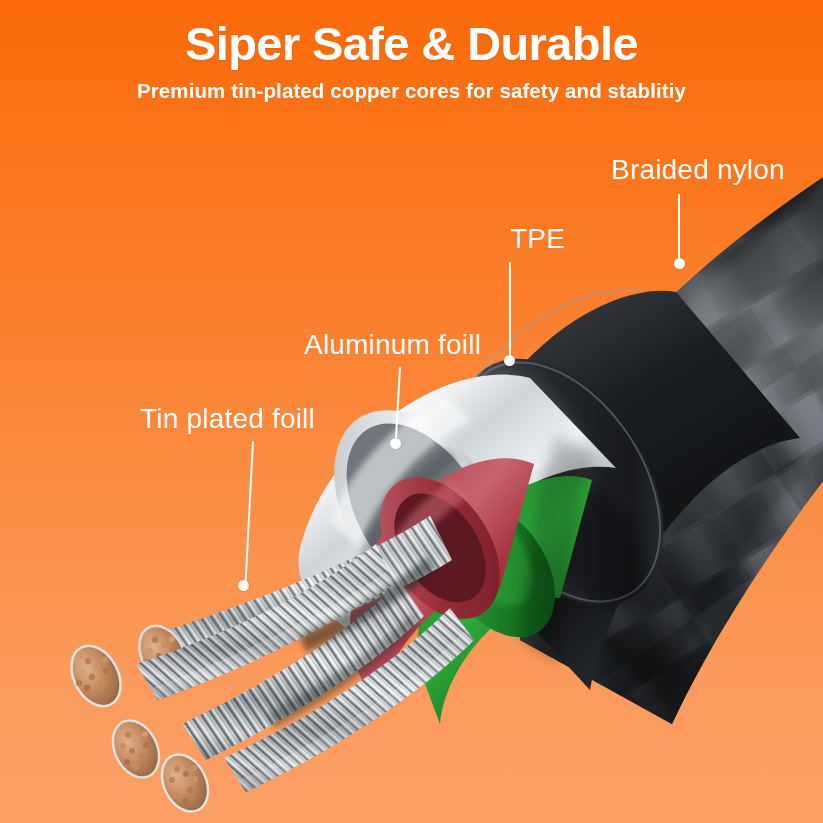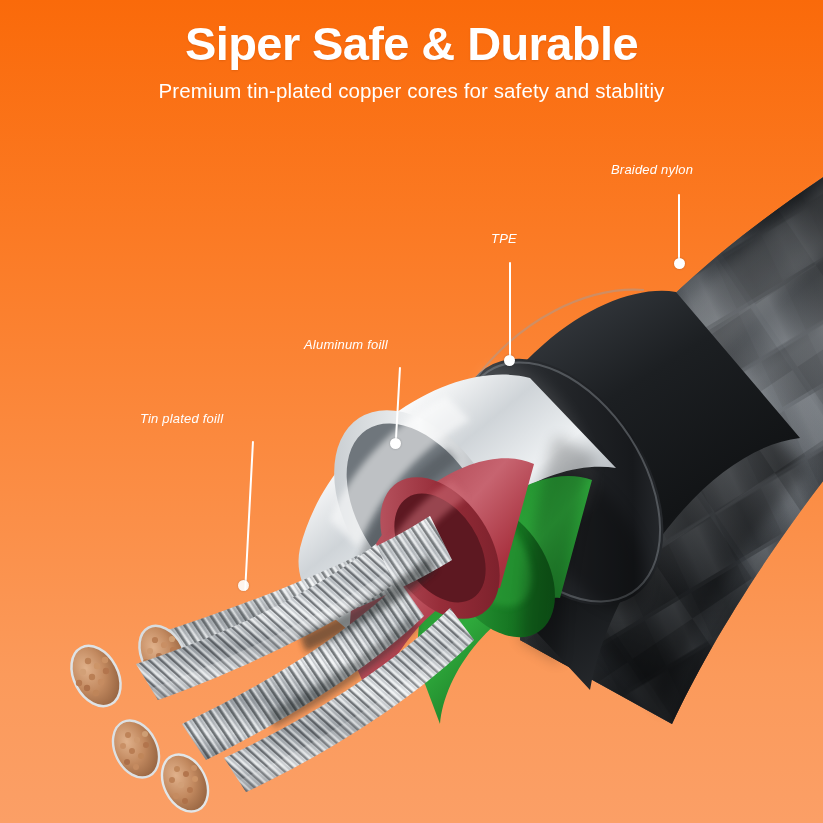--- a/index.html
+++ b/index.html
@@ -11,30 +11,30 @@
   }
 
   
   #header{position:absolute;left:0;top:0;width:823px;text-align:center;z-index:40;}
   #title{
     margin:0;padding-top:16px;color:#ffffff;font-size:47px;line-height:56px;
     font-weight:800;letter-spacing:-0.6px;
     text-shadow:0 1px 2px rgba(140,50,0,.18);
   }
   #sub1,#sub2{
-    margin:0;color:#ffffff;font-size:20.5px;line-height:25px;font-weight:400;
+    margin:0;color:#ffffff;font-size:20.5px;line-height:25px;font-weight:700;
     letter-spacing:.1px;
   }
   #sub1{padding-top:6px;}
 
   
   .callout{position:absolute;z-index:45;}
   .callout .ctext{
-    position:absolute;white-space:nowrap;color:#fff;font-size:13px;
-    font-weight:400;letter-spacing:.2px;line-height:24px;font-style:italic;
+    position:absolute;white-space:nowrap;color:#fff;font-size:28px;
+    font-weight:400;letter-spacing:.2px;line-height:24px;
   }
   .leader{position:absolute;background:#ffffff;width:2px;border-radius:1px;}
   .leaderdot{
     position:absolute;width:11px;height:11px;border-radius:50%;
     background:#ffffff;box-shadow:0 0 2px rgba(0,0,0,.25);
   }
   .leader-diag{position:absolute;}
   .leader-diag span{
     display:block;width:2px;background:#fff;border-radius:1px;
     transform-origin:top center;
@@ -441,21 +441,21 @@
     <p id="sub1">Premium tin-plated copper cores for safety and stablitiy</p>
   </div>
 
   <div class="callout">
     <div class="ctext" style="left:611px;top:158px;">Braided nylon</div>
     <div class="leader" style="left:678px;top:194px;height:66px;"></div>
     <div class="leaderdot" style="left:673.5px;top:258px;"></div>
   </div>
 
   <div class="callout">
-    <div class="ctext" style="left:491px;top:227px;">TPE</div>
+    <div class="ctext" style="left:510px;top:227px;">TPE</div>
     <div class="leader" style="left:509px;top:262px;height:98px;"></div>
     <div class="leaderdot" style="left:504px;top:355px;"></div>
   </div>
 
   <div class="callout">
     <div class="ctext" style="left:304px;top:333px;text-align:center;">Aluminum foill</div>
     <div class="leader-diag" style="left:399px;top:367px;">
       <span style="height:78px;transform:rotate(3.2deg);"></span>
     </div>
     <div class="leaderdot" style="left:390px;top:438px;"></div>

